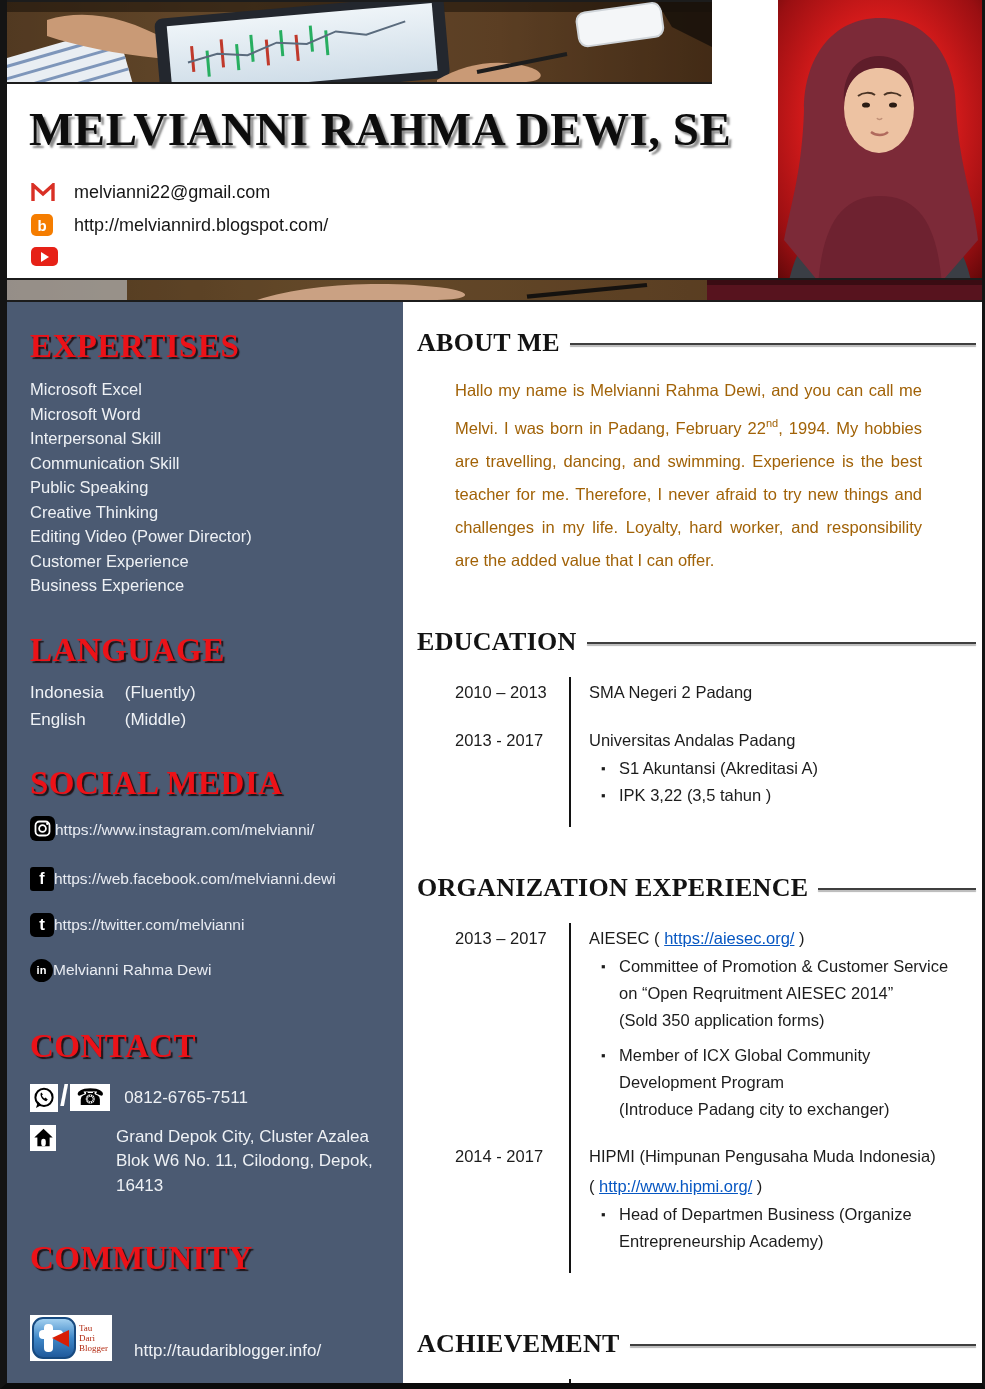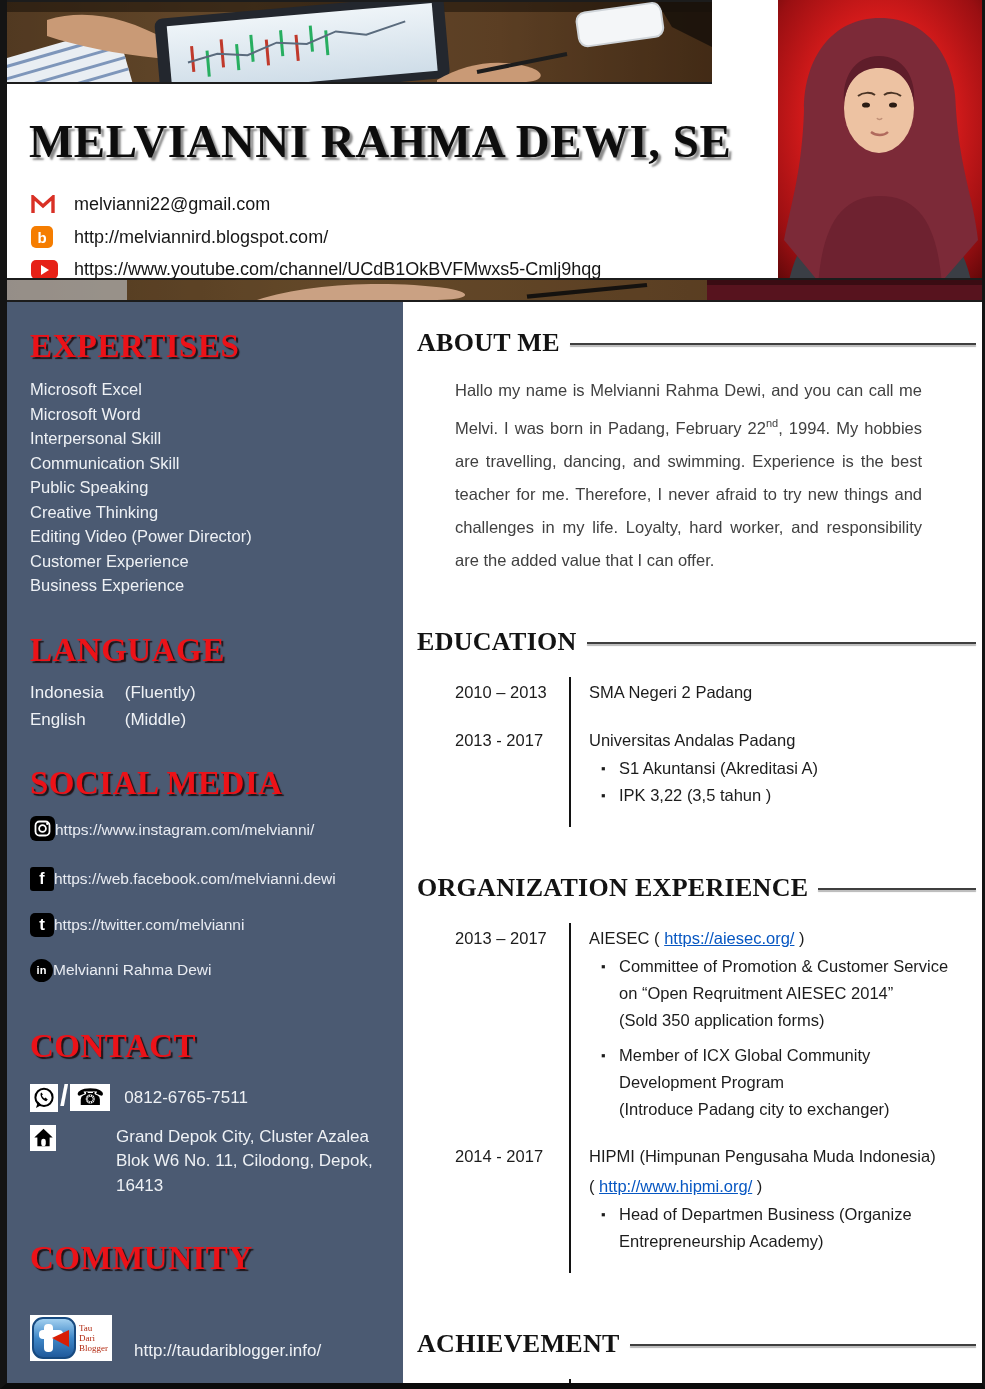--- a/index.html
+++ b/index.html
@@ -3,21 +3,21 @@
 <meta charset="utf-8">
 <style>
   html,body{margin:0;padding:0;background:#888;}
   .page{position:relative;width:985px;height:1389px;margin:0 auto;background:#fff;
     box-sizing:border-box;border-left:7px solid #141414;border-right:3px solid #141414;border-bottom:6px solid #0b0b0b;
     font-family:"Liberation Sans",sans-serif;overflow:hidden;}
   
   .banner{position:absolute;left:0;top:0;width:705px;height:80px;display:block;border-bottom:2px solid #1c1c1c;border-top:2px solid #1c1c1c;}
   .portrait{position:absolute;right:0;top:0;width:204px;height:286px;border-bottom:3px solid #101010;}
   .portrait svg{display:block;width:100%;height:100%;}
-  .hdr{position:absolute;left:0;top:98px;width:771px;height:196px;background:#fff;}
+  .hdr{position:absolute;left:0;top:86px;width:771px;height:196px;background:#fff;}
   .name{margin:16px 0 0 22px;font-family:"Liberation Serif",serif;font-weight:bold;font-size:47px;letter-spacing:.5px;
     color:#0d0d0d;text-shadow:3px 3px 2px rgba(110,110,110,.8);white-space:nowrap;}
   .contacts{margin:26px 0 0 24px;}
   .crow{display:flex;align-items:center;margin-bottom:11px;gap:7px;}
   .cicon{width:30px;display:flex;justify-content:flex-start;align-items:center;}
   .ctext{font-size:18px;color:#161616;margin-left:6px;}
   .strip{position:absolute;left:0;top:278px;width:975px;height:24px;display:block;border-top:2px solid #1c1c1c;border-bottom:2px solid #1c1c1c;box-sizing:border-box;}
   
   .ibox{display:inline-flex;align-items:center;justify-content:center;}
   .blogger-box{width:22px;height:22px;background:#f57d00;border-radius:5px;color:#fff;font-weight:bold;font-size:15px;font-family:"Liberation Sans",sans-serif;}
@@ -51,21 +51,21 @@
   .comm-row{display:flex;align-items:flex-end;gap:22px;margin-top:38px;}
   .logo-wrap{display:flex;align-items:center;background:#fff;padding:2px 4px 2px 2px;gap:3px;}
   .logo-txt{display:flex;flex-direction:column;}
   .logo-line{font-family:"Liberation Serif",serif;font-size:9px;line-height:10px;color:#b32b12;}
   .comm-url{font-size:17px;color:#eef1f5;}
   
   .content{position:absolute;left:396px;top:302px;right:0;bottom:0;background:#fff;box-sizing:border-box;padding:26px 6px 0 14px;}
   .sec-head{display:flex;align-items:center;}
   .sec-title{margin:0;font-family:"Liberation Serif",serif;font-weight:bold;font-size:26px;letter-spacing:.3px;color:#131313;white-space:nowrap;}
   .hrule{flex:1;height:2px;background:#3f3f3f;box-shadow:0 2px 1px rgba(145,145,145,.65);margin-left:10px;margin-top:2px;}
-  .about-p{margin:16px 54px 0 38px;font-size:16.5px;line-height:33px;color:#404040;text-align:justify;}
+  .about-p{margin:16px 54px 0 38px;font-size:16.5px;line-height:33px;color:#a16207;text-align:justify;}
   .sup{vertical-align:super;font-size:11px;}
   .sec{margin-top:0;}
   .mt-edu{margin-top:50px;} .mt-org{margin-top:46px;} .mt-ach{margin-top:56px;}
   .tbl{margin-top:20px;display:grid;grid-template-columns:152px 1fr;}
   .cd{padding-left:38px;font-size:16.5px;color:#1c1c1c;line-height:30px;padding-bottom:18px;}
   .cdet{border-left:2px solid #131313;padding-left:18px;padding-bottom:18px;font-size:16.5px;color:#1c1c1c;line-height:30px;padding-right:4px;}
   .brow{position:relative;padding-left:30px;line-height:27px;}
   .brow::before{content:"▪";position:absolute;left:12px;top:0;font-size:13px;}
   .bcont{padding-left:30px;line-height:27px;}
   .bgap{margin-top:8px;}
@@ -170,21 +170,20 @@
           <span class="ibox blogger-box">b</span>
         </span>
         <span class="ctext">http://melviannird.blogspot.com/</span>
       </div>
       <div class="crow">
         <span class="cicon">
           <span class="ibox yt-box">
               <span class="yt-tri"></span>
             </span>
         </span>
-        <span class="ctext">https://www.youtube.com/channel/UCdB1OkBVFMwxs5-Cmlj9hqg</span>
       </div>
     </div>
   </div>
 
   <svg class="strip" viewBox="0 0 975 24" preserveAspectRatio="none">
     <rect width="975" height="24" fill="url(#wood)"></rect>
     <rect width="975" height="24" fill="#35230f" opacity="0.3"></rect>
     <path d="M250 24 C300 4 380 0 440 10 C470 16 460 24 430 24 Z" fill="#caa183"></path>
     <line x1="520" y1="20" x2="640" y2="6" stroke="#15120f" stroke-width="5"></line>
     <rect x="700" y="0" width="275" height="24" fill="#57131e"></rect>

